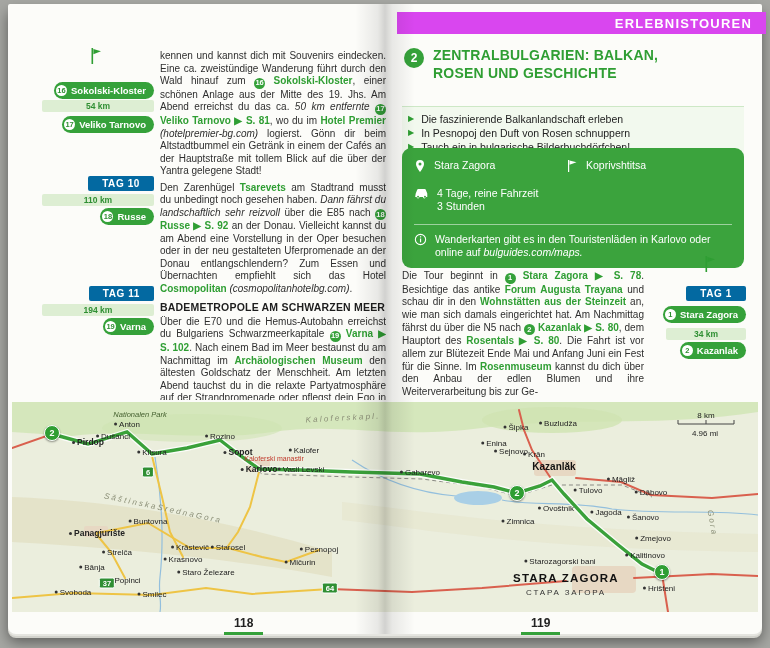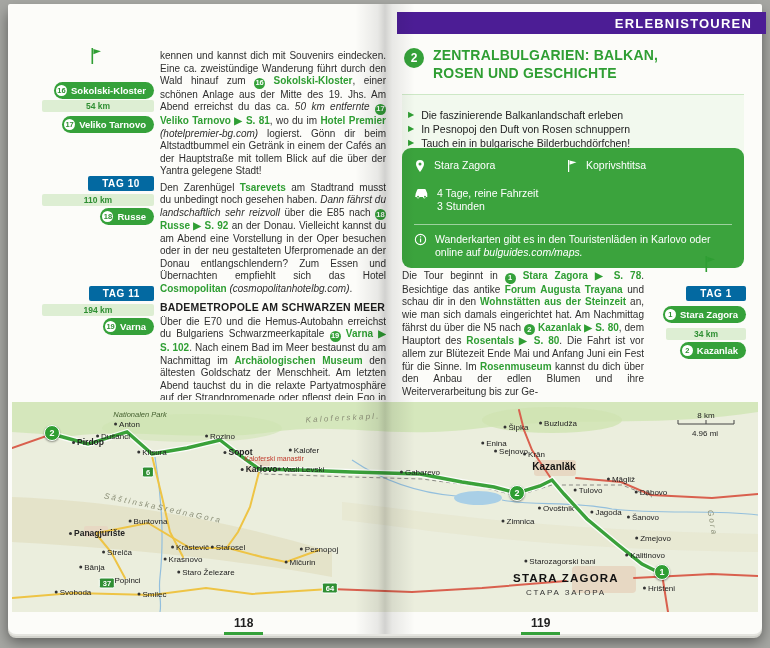--- a/index.html
+++ b/index.html
@@ -11,21 +11,21 @@
     position:absolute;left:8px;top:4px;width:754px;height:630px;
     background:#fcfcf9;border-radius:2px 2px 8px 8px;
     box-shadow:0 2px 0 #e5e5e0,0 4px 0 #d2d2cc,0 8px 14px rgba(0,0,0,.45);
   }
   .gutter{
     position:absolute;left:347px;top:0;width:60px;height:630px;pointer-events:none;z-index:40;
     background:linear-gradient(90deg,rgba(0,0,0,0) 0%,rgba(0,0,0,.08) 38%,rgba(0,0,0,.17) 50%,rgba(0,0,0,.08) 62%,rgba(0,0,0,0) 100%);
   }
   
   .headerbar{
-    position:absolute;left:389px;right:-4px;top:8px;height:22px;background:#4c1d95;z-index:5;
+    position:absolute;left:389px;right:-4px;top:8px;height:22px;background:#d946ef;z-index:5;
     color:#fff;font-weight:bold;font-size:13px;letter-spacing:1.2px;
     display:flex;align-items:center;justify-content:flex-end;padding-right:14px;box-sizing:border-box;
   }
   
   .lmargin{position:absolute;left:20px;top:0;width:126px;height:400px;z-index:6;}
   .rmargin{position:absolute;left:632px;top:0;width:106px;height:400px;z-index:6;}
   .mflag{position:absolute;}
   .chip{
     position:absolute;right:0;background:#35a13a;color:#fff;font-weight:bold;font-size:9.5px;
     height:15px;display:flex;align-items:center;gap:4px;padding:1px 8px 1px 2px;border-radius:9px;
@@ -58,22 +58,22 @@
     font-size:7.5px;font-weight:bold;align-items:center;justify-content:center;vertical-align:-1px;font-style:normal;
   }
   
   .rp-head{position:absolute;left:396px;top:42px;display:flex;gap:9px;z-index:4;}
   .rp-num{
     width:20px;height:20px;border-radius:50%;background:#35a13a;color:#fff;font-weight:bold;font-size:12px;
     display:flex;align-items:center;justify-content:center;margin-top:2px;flex:0 0 auto;
   }
   .rp-title{color:#2f9e33;font-weight:bold;font-size:14px;line-height:1.3;letter-spacing:.2px;}
   .hl{
-    position:absolute;left:394px;top:90px;width:342px;z-index:4;background:#f2f9ee;
-    border-top:1px solid #cde8c6;border-bottom:1px solid #cde8c6;padding:12px 2px;box-sizing:border-box;
+    position:absolute;left:394px;top:102px;width:342px;z-index:4;background:#f2f9ee;
+    border-top:1px solid #cde8c6;border-bottom:1px solid #cde8c6;padding:4px 2px;box-sizing:border-box;
   }
   .hl-row{display:flex;align-items:flex-start;font-size:10.5px;color:#222;margin:2px 0;}
   .hl-row::before{content:"▶";color:#2f9e33;font-size:8px;margin:1px 7px 0 4px;}
   .infobox{
     position:absolute;left:394px;top:144px;width:342px;box-sizing:border-box;z-index:4;
     background:#3ba33d;border-radius:9px;color:#fff;padding:11px 12px 9px 12px;
     display:grid;grid-template-columns:152px 1fr;row-gap:11px;font-size:10.5px;line-height:13px;
   }
   .ib-cell{display:flex;gap:8px;align-items:flex-start;}
   .ib-icon{flex:0 0 auto;margin-top:0px;}

